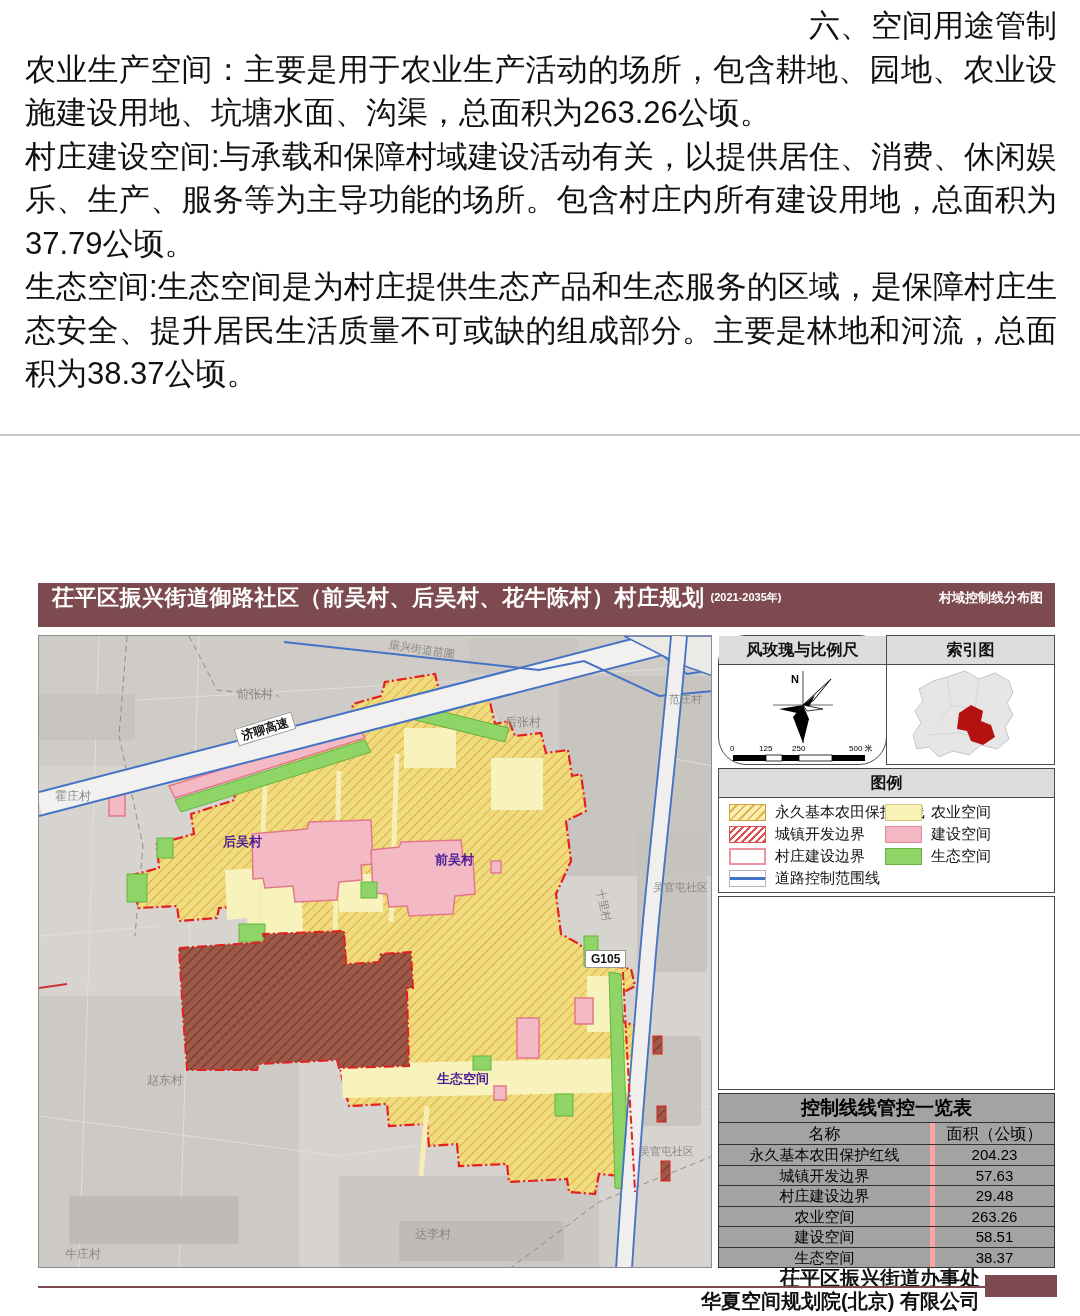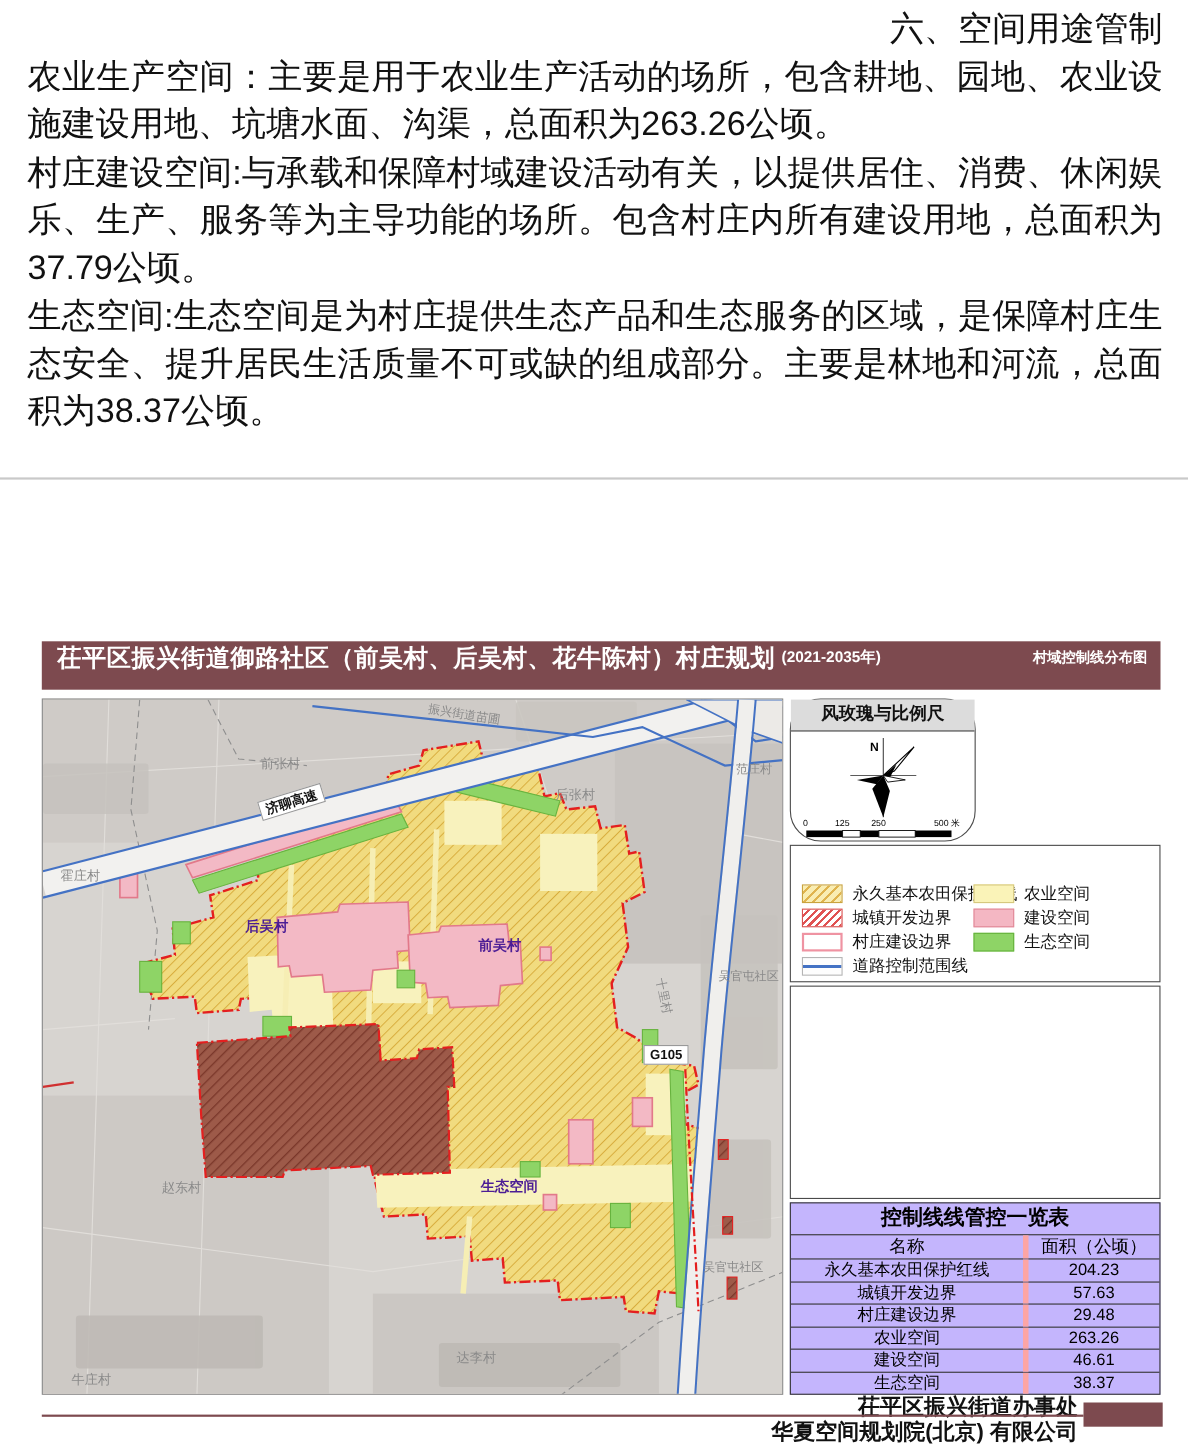--- a/index.html
+++ b/index.html
@@ -7,21 +7,21 @@
         font-family:"Liberation Sans",sans-serif;color:#000;}
   
   .toptext{position:absolute;left:25px;top:4px;width:1032px;}
   .toptext p{margin:0;font-size:31px;line-height:43.5px;text-align:justify;text-justify:inter-ideograph;color:#111;}
   .toptext .hd{text-align:right;}
   .divider{position:absolute;left:0;top:434px;width:1080px;height:2px;background:#c9c9c9;}
   
   .fig-titlebar{position:absolute;left:38px;top:583px;width:1017px;height:44px;background:#7d4a4f;
     display:flex;align-items:center;color:#fff;box-sizing:border-box;padding:0 12px 15px 14px;}
   .fig-title-main{font-size:22px;font-weight:bold;letter-spacing:.5px;white-space:nowrap;}
-  .fig-title-period{font-size:14px;font-weight:bold;margin-left:6px;white-space:nowrap;}
+  .fig-title-period{font-size:11px;font-weight:bold;margin-left:6px;white-space:nowrap;}
   .fig-title-right{margin-left:auto;font-size:13px;font-weight:bold;white-space:nowrap;}
   
   .map{position:absolute;left:38px;top:635px;width:674px;height:633px;background:#d7d4d0;
        border:1px solid #8d8d8d;box-sizing:border-box;overflow:hidden;}
   .map svg{position:absolute;left:0;top:0;}
   .mlabel{position:absolute;font-size:12px;color:#8a8a8a;white-space:nowrap;}
   .mlabel.dark{color:#4c1d95;font-weight:bold;font-size:13px;}
   .mlabel.box{background:#fff;color:#111;font-weight:bold;border:1px solid #999;
               padding:0 5px;line-height:16px;font-size:12px;}
   
@@ -40,21 +40,21 @@
   .sw{width:37px;height:17px;margin-right:9px;box-sizing:border-box;flex:0 0 auto;}
   .sw-hy{background:repeating-linear-gradient(135deg,#f9edb2 0 4px,#e0b44e 4px 6px);border:1px solid #c9a33f;}
   .sw-hr{background:repeating-linear-gradient(135deg,#ffffff 0 3px,#e05252 3px 5px);border:1px solid #d94f4f;}
   .sw-op{background:#fff;border:2px solid #ef93a2;}
   .sw-lb{background:linear-gradient(to bottom,#fdfdfd 42%,#4472c4 42%,#4472c4 58%,#fdfdfd 58%);border:1px solid #b5b5b5;}
   .sw-fy{background:#faf3b8;border:1px solid #d6c87f;}
   .sw-fp{background:#f4b7c3;border:1px solid #e28a99;}
   .sw-fg{background:#8ed466;border:1px solid #67b33e;}
   .lg-label{font-size:15px;color:#111;white-space:nowrap;}
   
-  .tbl{position:absolute;left:0;top:458px;width:337px;background:#c4b5fd;border:1px solid #333;box-sizing:border-box;}
+  .tbl{position:absolute;left:0;top:458px;width:337px;background:#a3a3a3;border:1px solid #333;box-sizing:border-box;}
   .tbl-title{height:28px;line-height:28px;text-align:center;font-weight:bold;font-size:19px;border-bottom:1px solid #333;}
   .tbl-row{display:flex;border-bottom:1px solid #333;}
   .tbl-row:last-child{border-bottom:none;}
   .c-name{width:211px;border-right:5px solid #fca5a5;text-align:center;font-size:15px;line-height:19.5px;height:19.5px;}
   .c-area{flex:1;text-align:center;font-size:15px;line-height:19.5px;height:19.5px;}
   .tbl-head .c-name,.tbl-head .c-area{font-size:16px;height:21px;line-height:21px;}
   
   .foot-line{position:absolute;left:38px;top:1286px;width:947px;height:2px;background:#7d4a4f;}
   .foot-org1{position:absolute;left:700px;top:1265px;width:280px;text-align:right;
     font-size:20px;font-weight:bold;color:#111;}
@@ -229,22 +229,36 @@
           <rect x="80" y="90" width="33" height="6" fill="#fff" stroke="#000" stroke-width="0.8"></rect>
           <rect x="113" y="90" width="33" height="6" fill="#000"></rect>
           <text x="11" y="86" font-size="8" fill="#000">0</text>
           <text x="40" y="86" font-size="8" fill="#000">125</text>
           <text x="73" y="86" font-size="8" fill="#000">250</text>
           <text x="130" y="86" font-size="8" fill="#000">500 米</text>
         </g>
       </svg>
     </div>
 
+    <div class="pbox" id="box-index">
+      <div class="phead">索引图</div>
+      <svg width="167" height="100" viewBox="0 0 167 100">
+        <path d="M60,12 L78,6 L92,14 L108,8 L122,16 L126,28 L120,38 L126,50 L118,62 L122,74 L110,84 L94,80 L82,90 L66,86 L52,92 L42,82 L30,84 L26,70 L34,58 L28,46 L36,36 L32,24 L46,16 Z" fill="#e6e6e6" stroke="#c6c6c6" stroke-width="1"></path>
+        <g stroke="#d2d2d2" stroke-width="0.8" fill="none">
+          <polyline points="60,12 64,40 50,60"></polyline>
+            <polyline points="92,14 88,44 104,60"></polyline>
+          <polyline points="64,40 88,44"></polyline>
+            <polyline points="40,70 70,68 96,72"></polyline>
+        </g>
+        <path d="M72,48 l12,-8 l12,6 l-2,10 l10,4 l4,12 l-12,8 l-12,-4 l-4,-10 l-10,-2 Z" fill="#b51111"></path>
+      </svg>
+    </div>
 
     <div class="pbox" id="box-legend">
+      <div class="phead">图例</div>
       <div class="lg-col lg-left">
         <div class="lg-row">
           <span class="sw sw-hy"></span>
           <span class="lg-label">永久基本农田保护红线</span>
         </div>
         <div class="lg-row">
           <span class="sw sw-hr"></span>
           <span class="lg-label">城镇开发边界</span>
         </div>
         <div class="lg-row">
@@ -291,21 +305,21 @@
       <div class="tbl-row">
         <div class="c-name">村庄建设边界</div>
         <div class="c-area">29.48</div>
       </div>
       <div class="tbl-row">
         <div class="c-name">农业空间</div>
         <div class="c-area">263.26</div>
       </div>
       <div class="tbl-row">
         <div class="c-name">建设空间</div>
-        <div class="c-area">46.61</div>
+        <div class="c-area">58.51</div>
       </div>
       <div class="tbl-row">
         <div class="c-name">生态空间</div>
         <div class="c-area">38.37</div>
       </div>
     </div>
   </div>
 
   <div class="foot-org1">茌平区振兴街道办事处</div>
   <div class="foot-line"></div>

